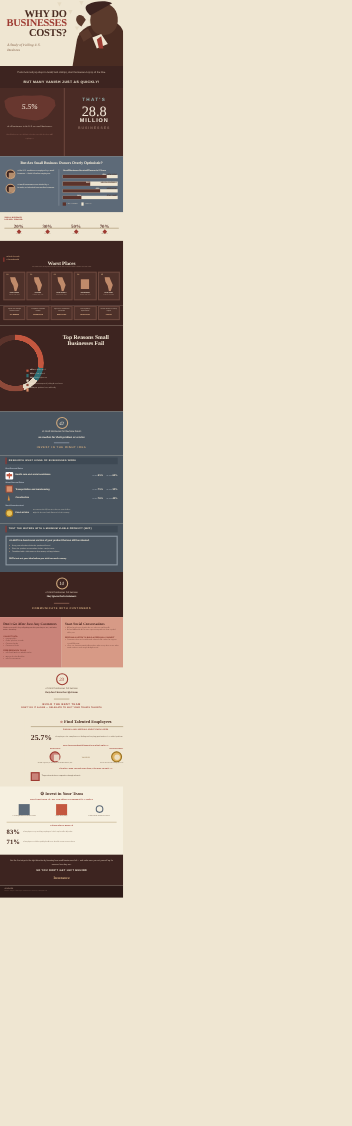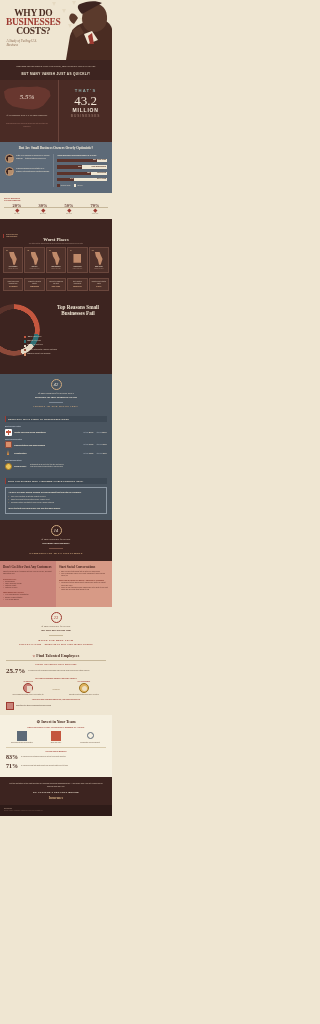--- a/index.html
+++ b/index.html
@@ -21,21 +21,21 @@
     border-left:2.4px solid transparent; border-right:2.4px solid transparent;
     border-top:4px solid #ded0b4;
   }
   .hero .man {
     position:absolute; right:-2px; top:0; width:56px; height:60px;
   }
   .hero h1 {
     position:absolute; left:6px; top:9px;
     font-family:"Liberation Serif", serif; font-weight:bold;
     font-size:9.5px; line-height:9.2px; letter-spacing:-.3px;
-    color:#4a2c22; text-align:center;
+    color:#4a2c22; text-align:right;
   }
   .hero h1 .red { color:#9e3b32; }
   .hero .sub {
     position:absolute; left:6.5px; top:39px; width:42px;
     font-size:3.3px; line-height:4.4px; color:#8c6a52;
     font-family:"Liberation Serif", serif; font-style:italic;
   }
 
   
   .intro { background:#3d2420; padding:5px 10px 4px; }
@@ -262,21 +262,21 @@
   .s23 { background:#efe6d2; padding:5px 6px 5px; text-align:center; }
   .s23 .circstat { border-color:#9e3b32; }
   .s23 .circstat span { color:#9e3b32; }
   .s23 .t1 { font-size:2.3px; line-height:3.4px; color:#6d5847; font-family:"Liberation Serif", serif; }
   .s23 .t1 b { display:block; color:#4a2c22; margin-top:.5px; }
   .s23 .hr { width:14px; height:.4px; background:#c6b79a; margin:3px auto; }
   .s23 .cta { font-size:2.4px; letter-spacing:.4px; color:#9e3b32; font-weight:bold; }
   .s23 .cta2 { font-size:1.9px; letter-spacing:.2px; color:#9e3b32; font-weight:bold; margin-top:1px; }
 
   
-  .talent { background:#efe6d2; padding:3px 6px 5px; text-align:center; }
+  .talent { background:#efe6d2; padding:3px 6px 5px; text-align:center;margin-left:22px; }
   .talent h2 {
     font-family:"Liberation Serif", serif; font-size:4px; color:#4a2c22; font-weight:bold;
   }
   .talent h2 .st { color:#9e3b32; font-size:3px; }
   .talent .rule { border-top:.3px solid #c6b79a; margin:2.5px 0; }
   .talent .lead { font-size:1.6px; letter-spacing:.2px; color:#9e3b32; font-weight:bold; margin-bottom:2.5px; }
   .talent .statrow { display:flex; align-items:center; gap:3px; text-align:left; margin-bottom:3px; }
   .talent .bignum {
     font-family:"Liberation Serif", serif; font-size:7px; color:#4a2c22; font-weight:bold; flex:0 0 auto;
   }
@@ -386,21 +386,21 @@
 
   <div class="sec stats">
     <div class="left">
       <div class="usmap"></div>
       <div class="pct">5.5%</div>
       <div class="cap">of all businesses in the U.S. are small businesses.</div>
       <div class="src">Small businesses are defined as businesses with less than 500 employees.</div>
     </div>
     <div class="right">
       <div class="thats">THAT'S</div>
-      <div class="big">43.2</div>
+      <div class="big">28.8</div>
       <div class="mil">MILLION</div>
       <div class="buss">BUSINESSES</div>
     </div>
   </div>
 
   <div class="sec opt">
     <h2>But Are Small Business Owners Overly Optimistic?</h2>
     <div class="cols">
       <div class="cL">
         <div class="row">

